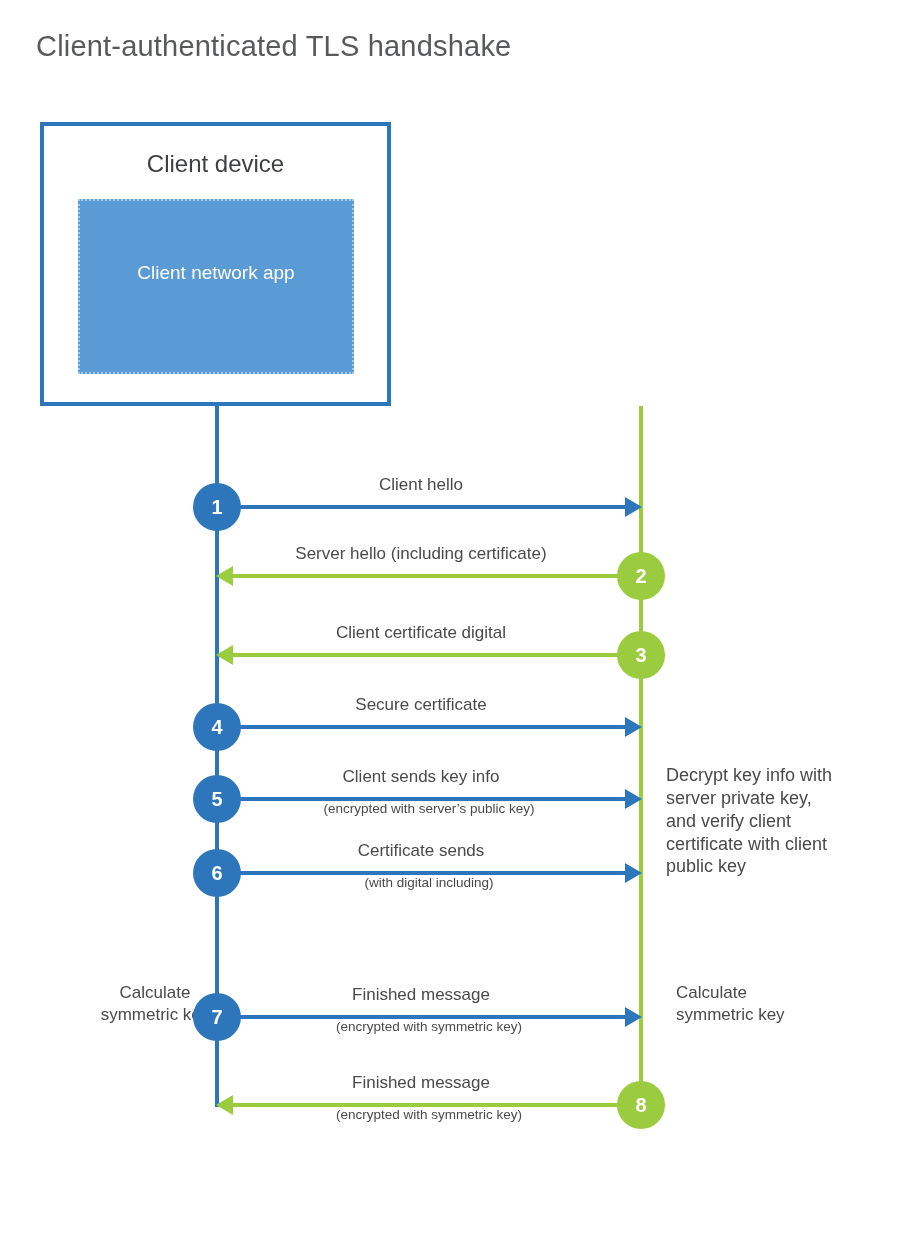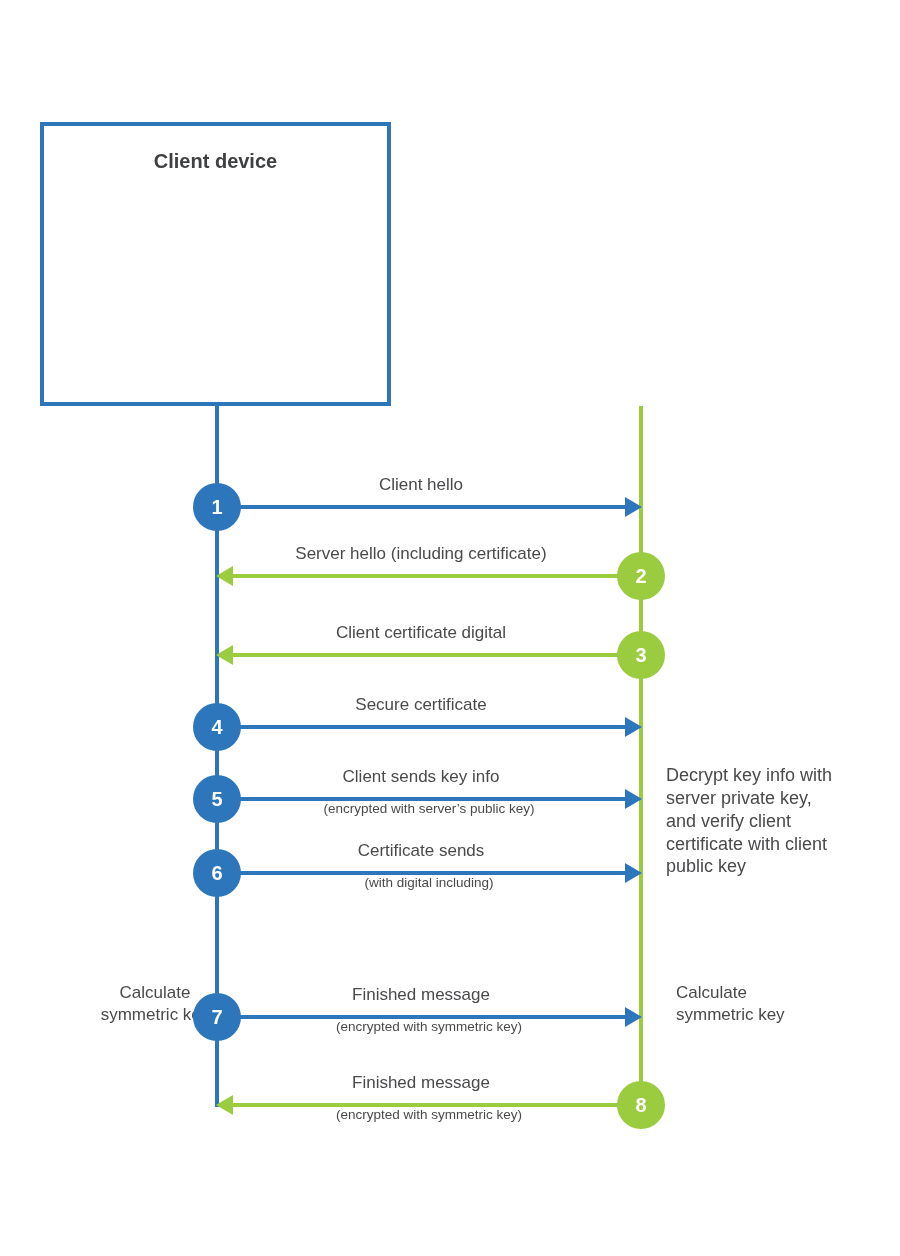--- a/index.html
+++ b/index.html
@@ -38,22 +38,22 @@
     border: 4px solid #2e76bc;
   }
   .server-box {
     left: 430px;
     width: 425px;
     border: 4px solid #9bcb3e;
   }
   .actor-title {
     margin-top: 24px;
     text-align: center;
-    font-size: 20px;
-    font-weight: 700;
+    font-size: 24px;
+    font-weight: 400;
     color: #3f4042;
   }
   .client-app {
     position: absolute;
     left: 34px;
     top: 73px;
     width: 276px;
     height: 175px;
     background: #5b9bd5;
     border: 2px dotted #a7c9e8;
@@ -169,23 +169,27 @@
     margin-top: 44px;
   }
   .calc-left  { left: 90px;  width: 130px; text-align: center; }
   .calc-right { left: 676px; width: 130px; text-align: left; }
 </style>
 </head>
 <body>
 
 <div class="canvas">
 
+  <div class="page-title">Client-authenticated TLS handshake</div>
 
   <div class="actor-box client-box">
     <div class="actor-title">Client device</div>
+    <div class="client-app">
+      <div class="client-app-label">Client network app</div>
+    </div>
   </div>
 
 
   <div class="lifeline blue"></div>
   <div class="lifeline green"></div>
 
   <div class="msg" style="top:507px">
     <div class="shaft blue"></div>
     <div class="head right"></div>
     <div class="node blue">1</div>

